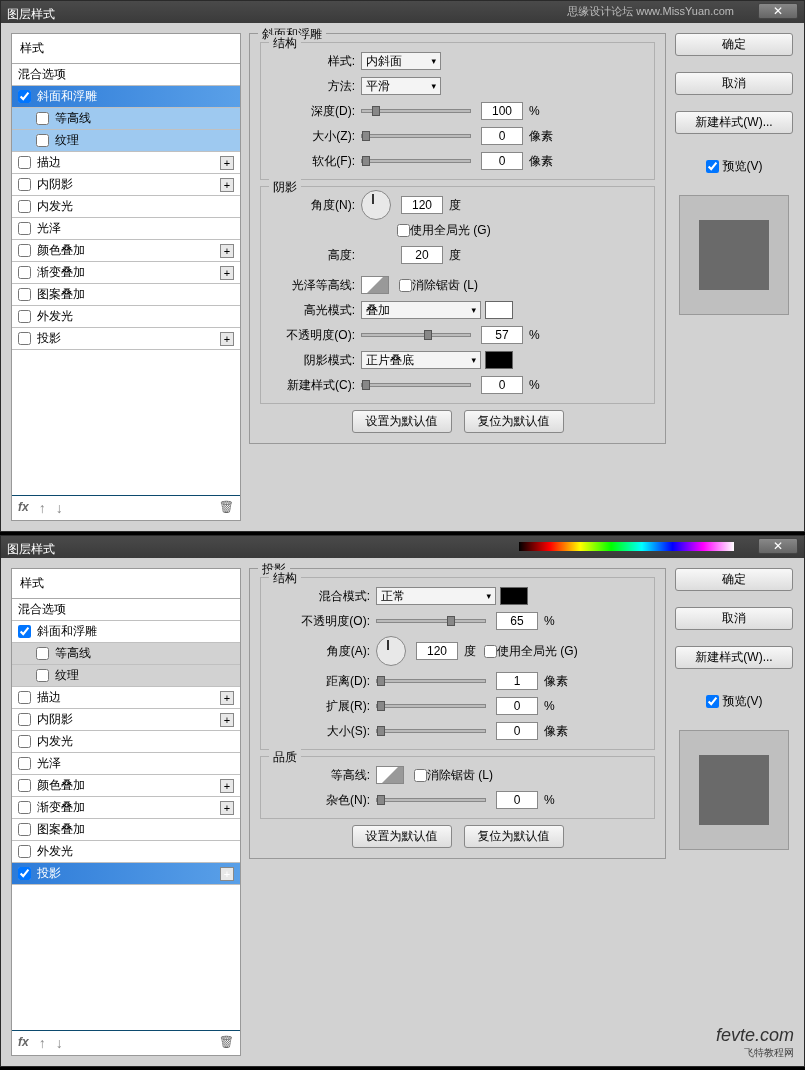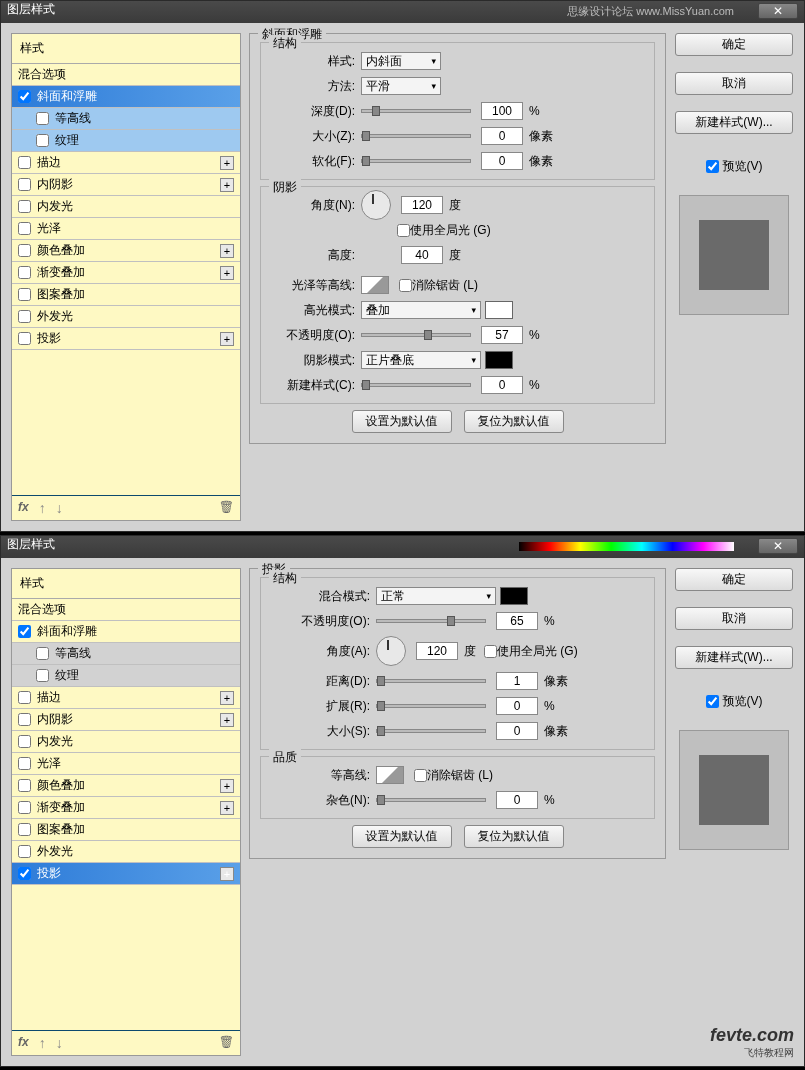--- a/index.html
+++ b/index.html
@@ -1,24 +1,24 @@
 <!DOCTYPE html>
 <html><head>
 <meta charset="utf-8">
 <style>
 * { box-sizing: border-box; margin: 0; padding: 0; font-family: "Microsoft YaHei", SimSun, Arial, sans-serif; font-size: 12px; }
 body { background: #000; width: 805px; }
 .dialog { background: #d2d2d2; border: 1px solid #2a2a2a; margin-bottom: 3px; position: relative; }
-.titlebar { height: 22px; background: linear-gradient(#4a4a4a,#3a3a3a); color: #fff; display: flex; align-items: flex-start; padding: 0 6px; position: relative; }
+.titlebar { height: 22px; background: linear-gradient(#4a4a4a,#3a3a3a); color: #fff; display: flex; align-items: flex-end; padding: 0 6px; position: relative; }
 .titlebar .title { flex: 0 0 auto; }
 .titlebar .spectrum { position: absolute; right: 70px; top: 6px; width: 215px; height: 9px; background: linear-gradient(90deg,#000,#f00,#ff0,#0f0,#0ff,#00f,#f0f,#fff); }
 .titlebar .forum { position: absolute; right: 70px; top: 3px; color: #bbb; font-size: 11px; }
 .titlebar .close { position: absolute; right: 6px; top: 2px; width: 40px; height: 16px; background: linear-gradient(#888,#666); border: 1px solid #444; border-radius: 2px; text-align: center; line-height: 14px; color: #fff; }
 .body { display: flex; padding: 10px; gap: 8px; }
-.sidebar { width: 230px; border: 1px solid #999; background: #fef9c3; display: flex; flex-direction: column; height: 488px; }
+.sidebar { width: 230px; border: 1px solid #999; background: #ffffff; display: flex; flex-direction: column; height: 488px; }
 .side-head { padding: 6px 8px; border-bottom: 1px solid #aaa; }
 .side-item { display: flex; align-items: center; padding: 3px 6px; border-bottom: 1px solid #c0c0c0; position: relative; height: 22px; }
 .side-item.sel { background: linear-gradient(90deg,#2d7bd8,#5aa0e8); color: #fff; }
 .side-item.sub { padding-left: 24px; background: #9ec9f0; }
 .side-item.sub.nosel { background: #d2d2d2; }
 .side-item input[type=checkbox] { margin-right: 6px; }
 .side-item .plus { position: absolute; right: 6px; width: 14px; height: 14px; border: 1px solid #888; background: #e8e8e8; text-align: center; line-height: 12px; font-size: 11px; }
 .side-footer { margin-top: auto; display: flex; padding: 4px 6px; border-top: 1px solid #0c4a6e; gap: 10px; }
 .side-footer .fx { font-style: italic; font-weight: bold; color: #666; }
 .side-footer .arrow { color: #888; font-size: 14px; }
@@ -44,21 +44,21 @@
 .swatch { width: 28px; height: 18px; border: 1px solid #888; background: linear-gradient(135deg,#fff 49%,#999 51%); display: inline-block; }
 .colorchip { width: 28px; height: 18px; border: 1px solid #666; display: inline-block; }
 .btnrow { display: flex; gap: 12px; justify-content: center; margin-top: 6px; }
 .btn { border: 1px solid #888; background: linear-gradient(#f8f8f8,#ddd); padding: 2px 10px; border-radius: 3px; min-width: 100px; text-align: center; }
 .rightcol { width: 120px; display: flex; flex-direction: column; gap: 16px; align-items: center; }
 .rightcol .btn { width: 118px; }
 .preview { margin-top: 8px; display: flex; align-items: center; gap: 4px; }
 .preview-box { width: 110px; height: 120px; border: 1px solid #999; background: #bfbfbf; display: flex; align-items: center; justify-content: center; margin-top: 4px; }
 .preview-box .inner { width: 70px; height: 70px; background: #6a6a6a; }
 .watermark { position: absolute; right: 10px; bottom: 6px; text-align: right; }
-.watermark .big { font-size: 18px; font-weight: bold; font-style: italic; color: #333; text-align: center; }
+.watermark .big { font-size: 18px; font-weight: normal; font-style: italic; color: #333; text-align: center; }
 .watermark .sm { font-size: 10px; color: #444; }
 </style>
 </head>
 <body>
 
 <div class="dialog">
   <div class="titlebar">
     <span class="title">图层样式</span>
     <span class="forum">思缘设计论坛 www.MissYuan.com</span>
     <span class="close">✕</span>
@@ -185,21 +185,21 @@
             </div>
           <div class="row">
               <span class="label"></span>
               <span style="width:36px"></span>
             <input type="checkbox" style="">
             <span>使用全局光 (G)</span>
             </div>
           <div class="row">
               <span class="label">高度:</span>
             <span style="width:36px"></span>
-            <span class="numbox">40</span>
+            <span class="numbox">20</span>
             <span class="unit">度</span>
             </div>
           <div class="row" style="margin-top:8px">
               <span class="label">光泽等高线:</span>
             <span class="swatch"></span>
             <span style="width:10px"></span>
             <input type="checkbox" style="">
             <span>消除锯齿 (L)</span>
             </div>
           <div class="row">

